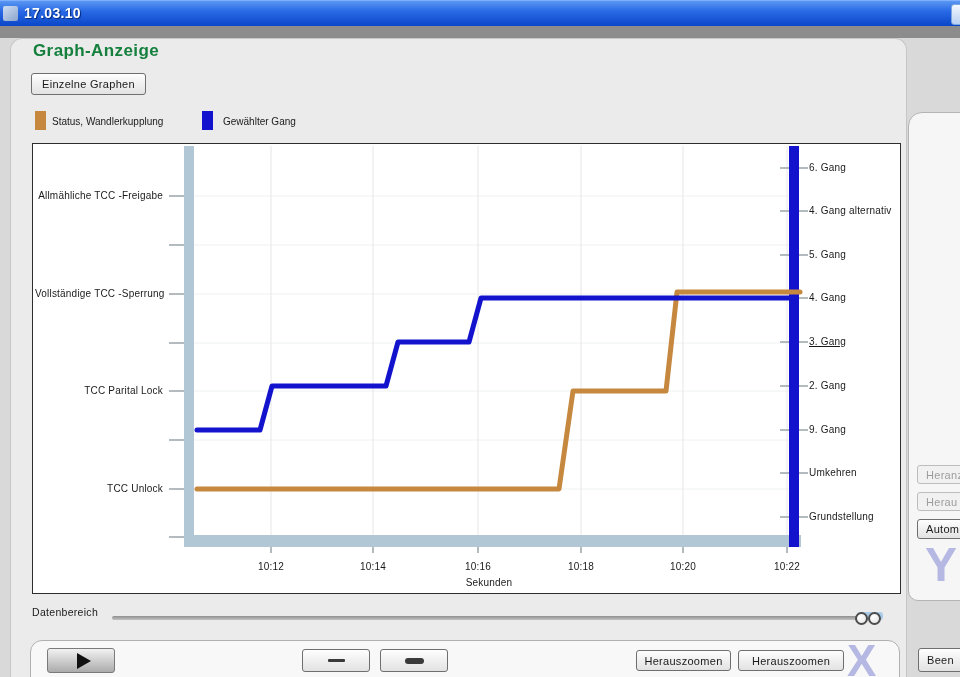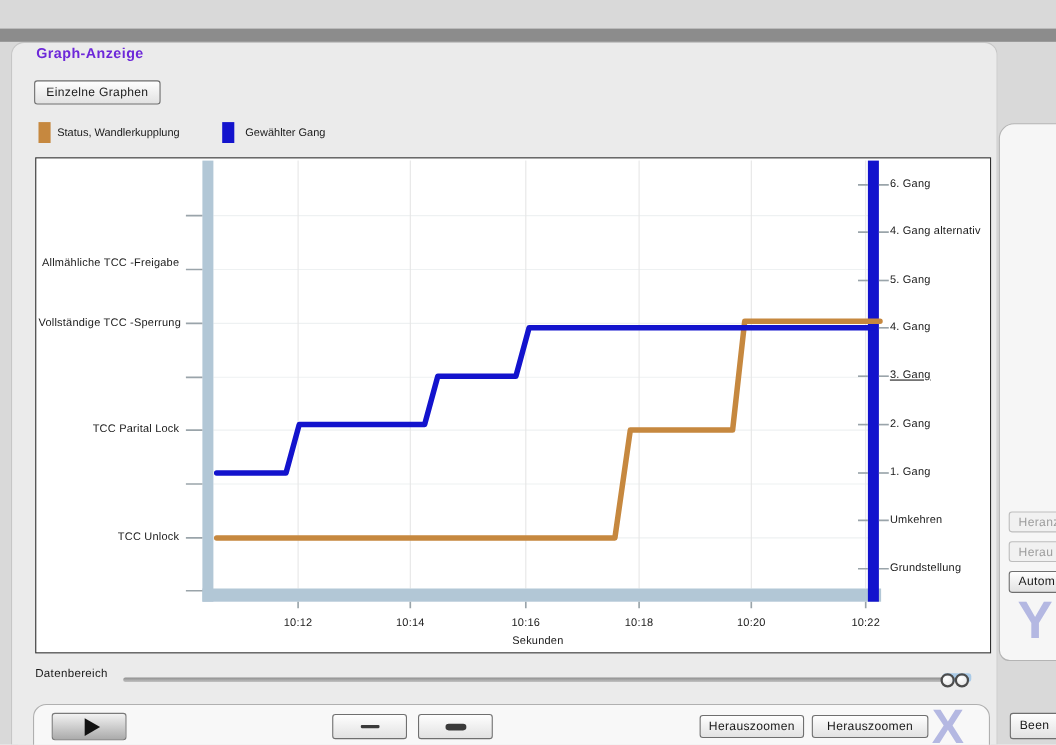--- a/index.html
+++ b/index.html
@@ -17,21 +17,21 @@
     text-shadow:1px 1px 1px #00287a;letter-spacing:.3px;}
   #titlebar-btn{left:951px;top:3px;width:14px;height:19px;border-radius:3px;
     background:linear-gradient(180deg,#f2f7ff,#b9d0f2);border:1px solid #7da7dd;}
 
   
   #menu-strip{left:0;top:26px;width:960px;height:12px;background:#8c8c8c;}
 
   
   #main-panel{left:10px;top:38px;width:897px;height:639px;background:#ebebeb;
     border:1px solid #c6c6c6;border-bottom:none;border-radius:12px 12px 0 0;box-sizing:border-box;}
-  #panel-header{left:33px;top:41px;font-size:13px;font-weight:bold;letter-spacing:.4px;color:#6d28d9;}
+  #panel-header{left:33px;top:41px;font-size:17px;font-weight:bold;letter-spacing:.4px;color:#15803d;}
 
   .btn{display:flex;align-items:center;justify-content:center;box-sizing:border-box;
     background:linear-gradient(180deg,#fefefe,#e2e2e2);border:1px solid #6f6f6f;
     border-radius:3px;font-size:11px;color:#1a1a1a;letter-spacing:.3px;}
   .btn.disabled{border-color:#bdbdbd;color:#9d9d9d;background:#f1f1f1;}
 
   #btn-einzelne{left:31px;top:73px;width:115px;height:22px;}
 
   
   .legend-swatch{width:11px;height:19px;}
@@ -83,20 +83,25 @@
   #btn-heranzoomen{left:636px;top:650px;width:95px;height:21px;}
   #btn-herauszoomen{left:738px;top:650px;width:106px;height:21px;}
   #x-letter{left:847px;top:636px;font-size:44px;}
   #btn-beenden{left:918px;top:648px;width:56px;height:24px;justify-content:flex-start;padding-left:8px;}
 </style>
 </head>
 <body>
 
 <div id="screen">
 
+  <div class="abs" id="titlebar">
+    <div class="abs" id="app-icon"></div>
+    <div class="abs" id="titlebar-title">17.03.10</div>
+    <div class="abs" id="titlebar-btn"></div>
+  </div>
 
   <div class="abs" id="menu-strip"></div>
 
   <div class="abs" id="main-panel"></div>
   <div class="abs" id="panel-header">Graph-Anzeige</div>
 
   <button class="abs btn" id="btn-einzelne">Einzelne Graphen</button>
 
   <div class="abs legend-swatch" id="legend-swatch-0" style="background: rgb(198, 136, 63);"></div>
   <div class="abs" id="legend-label-0">Status, Wandlerkupplung</div>
@@ -149,31 +154,31 @@
         <line x1="766" y1="242" x2="775" y2="242" stroke="#9aa4aa" stroke-width="1.5"></line>
         <line x1="747" y1="286" x2="756" y2="286" stroke="#9aa4aa" stroke-width="1.5"></line>
         <line x1="766" y1="286" x2="775" y2="286" stroke="#9aa4aa" stroke-width="1.5"></line>
         <line x1="747" y1="329" x2="756" y2="329" stroke="#9aa4aa" stroke-width="1.5"></line>
         <line x1="766" y1="329" x2="775" y2="329" stroke="#9aa4aa" stroke-width="1.5"></line>
         <line x1="747" y1="373" x2="756" y2="373" stroke="#9aa4aa" stroke-width="1.5"></line>
         <line x1="766" y1="373" x2="775" y2="373" stroke="#9aa4aa" stroke-width="1.5"></line>
         <polyline points="164,345 526,345 540,247 633,247 644,148 767,148" fill="none" stroke="#c6883f" stroke-width="5" stroke-linejoin="round" stroke-linecap="round"></polyline>
         <polyline points="164,286 227,286 239,242 353,242 365,198 436,198 448,154 761,154" fill="none" stroke="#1313cd" stroke-width="5" stroke-linejoin="round" stroke-linecap="round"></polyline>
       </svg>
-      <div class="axis-label left-label" style="left: 2px; top: 46px; margin-top: 44px;">Allmähliche TCC -Freigabe</div>
+      <div class="axis-label left-label" style="left: 2px; top: 46px;">Allmähliche TCC -Freigabe</div>
       <div class="axis-label left-label" style="left: 2px; top: 144px;">Vollständige TCC -Sperrung</div>
       <div class="axis-label left-label" style="left: 2px; top: 241px;">TCC Parital Lock</div>
       <div class="axis-label left-label" style="left: 2px; top: 339px;">TCC Unlock</div>
       <div class="axis-label " style="left: 776px; top: 18px;">6. Gang</div>
       <div class="axis-label " style="left: 776px; top: 61px;">4. Gang alternativ</div>
       <div class="axis-label " style="left: 776px; top: 105px;">5. Gang</div>
       <div class="axis-label " style="left: 776px; top: 148px;">4. Gang</div>
       <div class="axis-label " style="left: 776px; top: 192px; text-decoration: underline;">3. Gang</div>
       <div class="axis-label " style="left: 776px; top: 236px;">2. Gang</div>
-      <div class="axis-label " style="left: 776px; top: 280px;">1. Gang</div>
+      <div class="axis-label " style="left: 776px; top: 280px;">9. Gang</div>
       <div class="axis-label " style="left: 776px; top: 323px;">Umkehren</div>
       <div class="axis-label " style="left: 776px; top: 367px;">Grundstellung</div>
       <div class="axis-label x-tick-label" style="left: 213px; top: 417px;">10:12</div>
       <div class="axis-label x-tick-label" style="left: 315px; top: 417px; text-align: center;">10:14</div>
       <div class="axis-label x-tick-label" style="left: 420px; top: 417px;">10:16</div>
       <div class="axis-label x-tick-label" style="left: 523px; top: 417px;">10:18</div>
       <div class="axis-label x-tick-label" style="left: 625px; top: 417px;">10:20</div>
       <div class="axis-label x-tick-label" style="left: 729px; top: 417px;">10:22</div>
       <div class="axis-label x-tick-label" id="xaxis-title" style="left: 406px; top: 433px;">Sekunden</div>
     </div>

